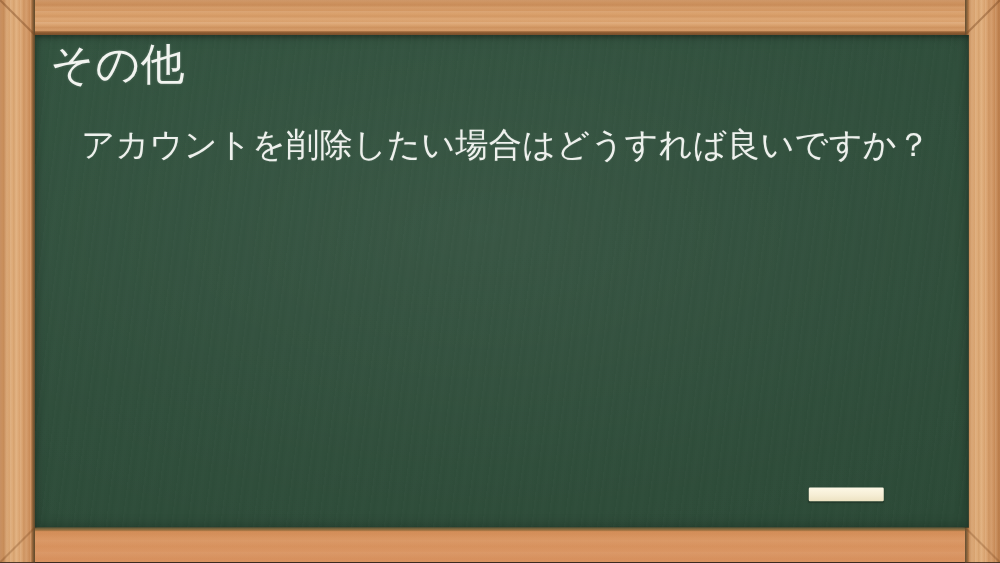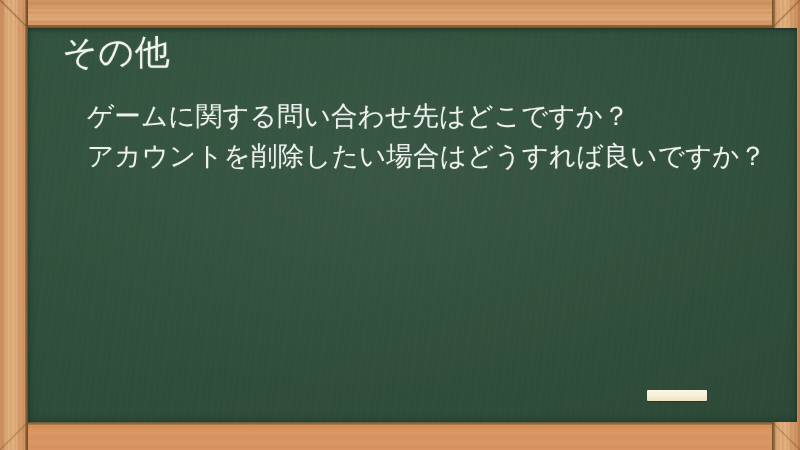--- a/index.html
+++ b/index.html
@@ -116,21 +116,20 @@
       radial-gradient(125% 115% at 48% 40%,
         rgba(255,255,255,0.055) 0%,
         rgba(255,255,255,0.015) 42%,
         rgba(0,0,0,0.00) 66%,
         rgba(0,0,0,0.10) 100%),
       linear-gradient(160deg, #30513d 0%, #2d4c39 45%, #2b4936 100%);
     box-shadow:
       inset 0 0 10px rgba(0,0,0,0.28),
       inset 0 2px 3px rgba(0,0,0,0.22);
     overflow: hidden;
-    padding-left: 22px;
   }
   
   .board::after {
     content: "";
     position: absolute;
     inset: 0;
     background:
       repeating-linear-gradient(97deg,
         rgba(255,255,255,0.016) 0px,
         rgba(255,255,255,0.000) 3px,
@@ -223,21 +222,20 @@
         <line x1="40" y1="40" x2="6" y2="6" stroke="rgba(120,70,30,0.30)" stroke-width="1.6"></line>
       </svg>
   </div>
 
   <div class="board">
     <div class="board-content">
 
       <div class="slide-title">その他</div>
 
       <ul class="bullet-list">
-        <li class="bullet-item">ゲームに関する問い合わせ先はどこですか？</li>
         <li class="bullet-item">アカウントを削除したい場合はどうすれば良いですか？</li>
       </ul>
 
     </div>
   </div>
 
   <div class="chalk-stick"></div>
 
 </div>
 

